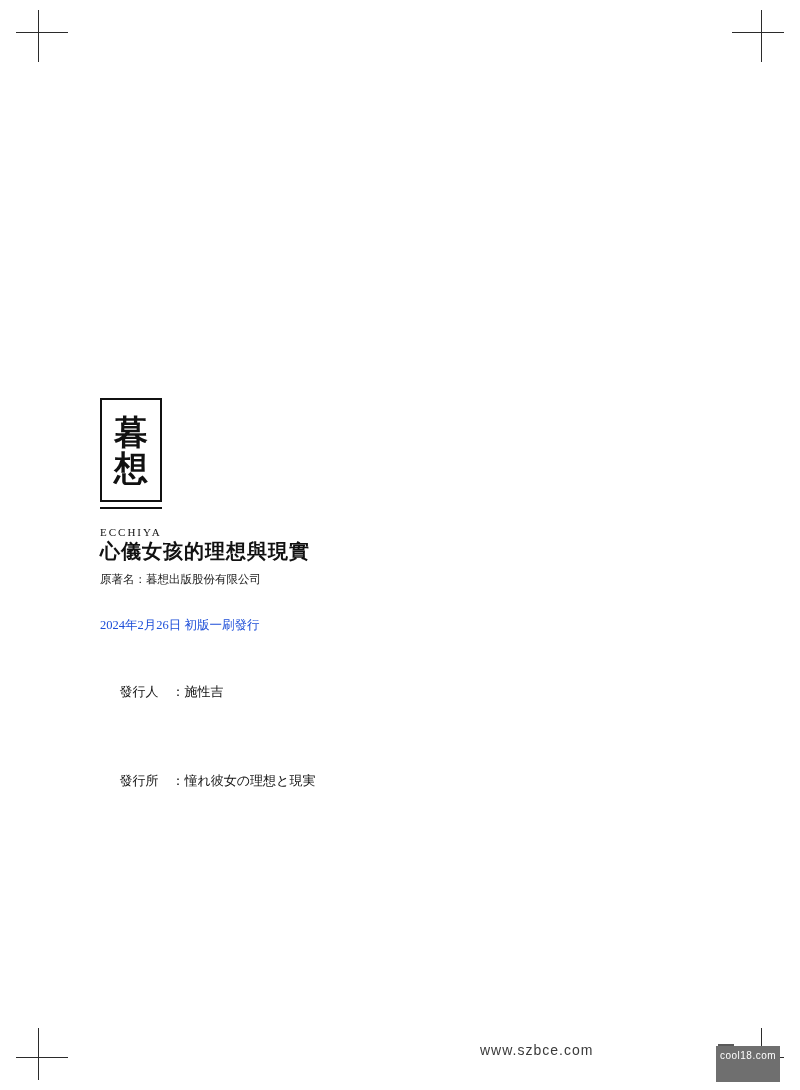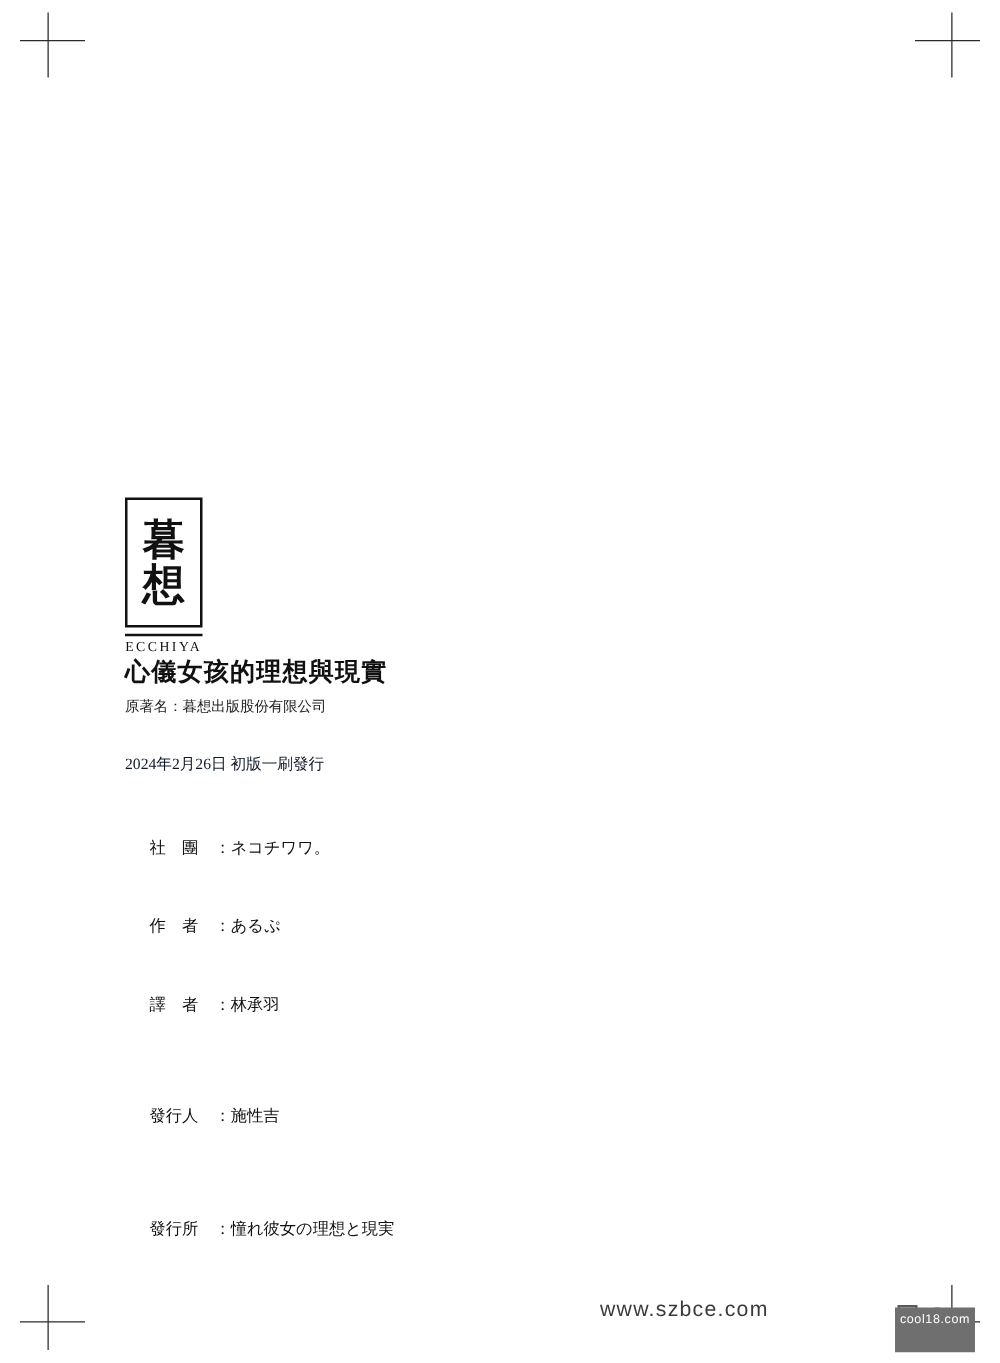--- a/index.html
+++ b/index.html
@@ -79,46 +79,45 @@
     margin: 1px 0;
   }
   .logo-rule {
     width: 62px;
     height: 2px;
     background: #111;
     margin-top: 5px;
   }
   .logo-romaji {
     width: 62px;
-    text-align: center;
     font-family: "Liberation Serif", serif;
     font-size: 11px;
     letter-spacing: 2px;
-    margin-top: 3px;
+    margin-top: 17px;
     color: #111;
   }
 
   .title {
     font-size: 20px;
     font-weight: 700;
     letter-spacing: 1px;
     color: #111;
     font-family: "DejaVu Sans", "Liberation Sans", sans-serif;
   }
   .subtitle {
     margin-top: 7px;
     font-size: 11.5px;
     color: #222;
     font-family: "DejaVu Sans", "Liberation Sans", sans-serif;
   }
 
   .pubdate {
     margin-top: 30px;
     font-size: 12.5px;
-    color: #0f172a;
+    color: #1d4ed8;
     font-family: "Liberation Serif", "DejaVu Serif", serif;
   }
 
   .cred-group {
     margin-top: 26px;
   }
   .cred-row {
     font-size: 13px;
     line-height: 1.62;
     color: #111;
@@ -129,21 +128,21 @@
     display: inline-block;
     min-width: 52px;
   }
 
   
   .watermark {
     position: absolute;
     left: 480px;
     bottom: 32px;
     font-family: "Liberation Sans", sans-serif;
-    font-size: 17px;
+    font-size: 14px;
     letter-spacing: 1px;
     color: #3a3a3a;
   }
   .page-badge {
     position: absolute;
     right: 20px;
     bottom: 8px;
     width: 64px;
     height: 38px;
     overflow: hidden;
@@ -208,31 +207,20 @@
     </div>
     <div class="logo-rule"></div>
     <div class="logo-romaji">ECCHIYA</div>
   </div>
 
   <div class="title">心儀女孩的理想與現實</div>
   <div class="subtitle">原著名：暮想出版股份有限公司</div>
 
   <div class="pubdate">2024年2月26日  初版一刷發行</div>
 
-  <div class="cred-group">
-    <div class="cred-row">
-      <span class="cred-label">社　團</span><span>：</span><span>ネコチワワ。</span>
-    </div>
-    <div class="cred-row">
-      <span class="cred-label">作　者</span><span>：</span><span>あるぷ</span>
-    </div>
-    <div class="cred-row">
-      <span class="cred-label">譯　者</span><span>：</span><span>林承羽</span>
-    </div>
-  </div>
 
   <div class="cred-group">
     <div class="cred-row">
       <span class="cred-label">發行人</span><span>：</span><span>施性吉</span>
     </div>
   </div>
 
   <div class="cred-group">
     <div class="cred-row">
       <span class="cred-label">發行所</span><span>：</span><span>憧れ彼女の理想と現実</span>

